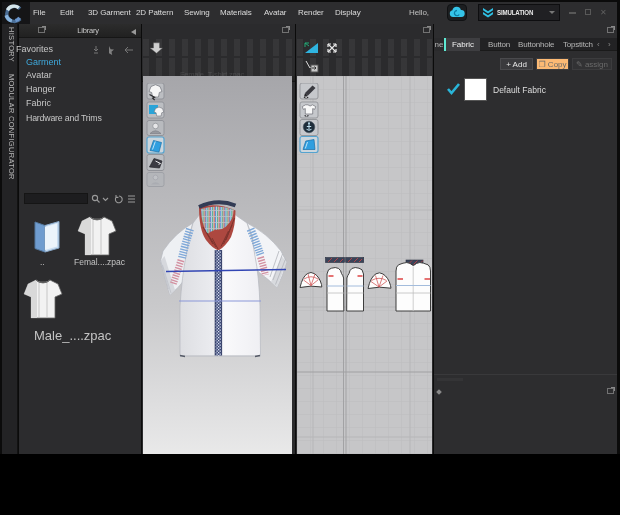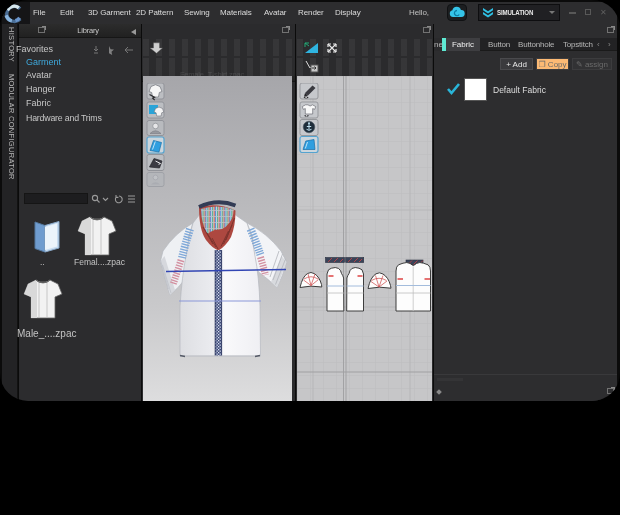--- a/index.html
+++ b/index.html
@@ -1,17 +1,17 @@
 <!DOCTYPE html>
 <html><head>
 <meta charset="utf-8">
 <style>
   html,body{margin:0;padding:0;background:#000;}
   *{box-sizing:border-box;font-family:"Liberation Sans",sans-serif;}
-  #app{position:relative;width:620px;height:401px;background:#0b0b0b;overflow:hidden;border-radius:28px;}
+  #app{position:relative;width:620px;height:454px;background:#0b0b0b;overflow:hidden;}
   .abs{position:absolute;}
   .hdr{position:absolute;height:14px;background:linear-gradient(#2c2c2c,#212121);border-bottom:1px solid #161616;color:#c9c9c9;font-size:7.5px;letter-spacing:-.2px;text-align:center;line-height:14px;}
   .undock{position:absolute;width:7px;height:6px;border:1px solid #8a8a8a;opacity:.75;}
   .undock:after{content:"";position:absolute;right:-2px;top:-2px;width:3px;height:3px;border-top:1px solid #aaa;border-right:1px solid #aaa;}
 </style>
 </head>
 <body>
 <div id="app">
 
   <div class="abs" style="left:2px;top:2px;width:615px;height:22px;background:#2d2d2f;"></div>
@@ -109,21 +109,21 @@
 
   <svg class="abs" style="left:23px;top:277px" width="40" height="44" viewBox="0 0 40 42">
     <g stroke="#666" stroke-width=".8">
       <path d="M13 2 L5 6 L1 16 L8 19 L8 40 L32 40 L32 19 L39 16 L35 6 L27 2 L24 4 L16 4 Z" fill="#f2f2f2"></path>
       <path d="M8 19 L8 40 L14 40 L14 5 L13 2 L5 6 L1 16 L8 19" fill="#d9d9d9" stroke="none"></path>
       <path d="M16 3 L16 40" stroke="#bbb"></path>
       <path d="M24 3 L24 40" stroke="#bbb"></path>
       <path d="M13 2 Q20 8 27 2 L24 4 L16 4 Z" fill="#3a3a3a"></path>
     </g>
   </svg>
-  <div class="abs" style="left:17px;top:328px;color:#c3c3c3;font-size:10px;">Male_....zpac</div>
+  <div class="abs" style="left:34px;top:328px;color:#c3c3c3;font-size:13px;">Male_....zpac</div>
 
   <div class="abs" style="left:142px;top:24px;width:153px;height:473px;background:#2b2b2d;"></div>
   <div class="hdr" style="left:142px;top:24px;width:153px;text-indent:-13px;margin-top:44px;">Female_T-shirt.zpac</div>
   <div class="undock" style="left:282px;top:27px;"></div>
 
   <div class="abs" style="left:143px;top:39px;width:151px;height:37px;background:repeating-linear-gradient(90deg,#38383a 0 6px,#2b2b2d 6px 13px);opacity:.85"></div>
   <div class="abs" style="left:143px;top:56px;width:151px;height:2px;background:#2b2b2d;"></div>
   <svg class="abs" style="left:150px;top:42px" width="13" height="12" viewBox="0 0 15 14">
     <path d="M4 1h7v6h3.5L7.5 13 0 7h4z" fill="#cfcfcf" stroke="#555" stroke-width=".5"></path>
   </svg>
@@ -312,21 +312,21 @@
       <rect x="1" y="0" width="18" height="16" rx="2" fill="#ccd6dd" stroke="#55a3cf" stroke-width="1.2"></rect>
       <path d="M4 13 l2.8-8.5 8.2-1.5 1 10 z" fill="#2f9fe0" stroke="#1a6fa8" stroke-width=".7"></path>
       <path d="M6.3 12 l2.2-6.5" stroke="#bfe4f6" stroke-width="1"></path>
     </g>
   </svg>
 
   <div class="abs" style="left:434px;top:24px;width:183px;height:473px;background:#2d2d2f;"></div>
   <div class="undock" style="left:607px;top:27px;"></div>
 
   <div class="abs" style="left:434px;top:38px;width:183px;height:13px;background:#222224;border-bottom:1px solid #1a1a1a;"></div>
-  <div class="abs" style="left:434px;top:38px;width:12px;height:13px;background:#2a2a2c;color:#b5b5b5;font-size:8px;line-height:13px;text-align:center;border-right:4px solid #5eead4;">ne</div>
+  <div class="abs" style="left:434px;top:38px;width:12px;height:13px;background:#2a2a2c;color:#b5b5b5;font-size:8px;line-height:13px;text-align:center;border-right:2px solid #5eead4;">ne</div>
   <div class="abs" style="left:446px;top:38px;width:34px;height:13px;background:#3e3e41;color:#efefef;font-size:8px;line-height:13px;text-align:center;">Fabric</div>
   <div class="abs" style="left:488px;top:38px;color:#b5b5b5;font-size:8px;line-height:13px;letter-spacing:-.2px;">Button</div>
   <div class="abs" style="left:518px;top:38px;color:#b5b5b5;font-size:8px;line-height:13px;letter-spacing:-.2px;">Buttonhole</div>
   <div class="abs" style="left:563px;top:38px;color:#b5b5b5;font-size:8px;line-height:13px;letter-spacing:-.2px;">Topstitch</div>
   <div class="abs" style="left:597px;top:38px;color:#888;font-size:8px;line-height:13px;">‹</div>
   <div class="abs" style="left:608px;top:38px;color:#888;font-size:8px;line-height:13px;">›</div>
 
   <div class="abs" style="left:500px;top:58px;width:33px;height:12px;background:#3a3a3d;border:1px solid #4a4a4d;color:#e8e8e8;font-size:8px;line-height:11px;text-align:center;">+ Add</div>
   <div class="abs" style="left:536px;top:58px;width:33px;height:12px;background:#fdba74;border:1px solid #3c3c3e;color:#6a6a6a;font-size:8px;line-height:11px;text-align:center;">❐ Copy</div>
   <div class="abs" style="left:572px;top:58px;width:40px;height:12px;background:#323234;border:1px solid #3c3c3e;color:#6a6a6a;font-size:8px;line-height:11px;text-align:center;">✎ assign</div>

